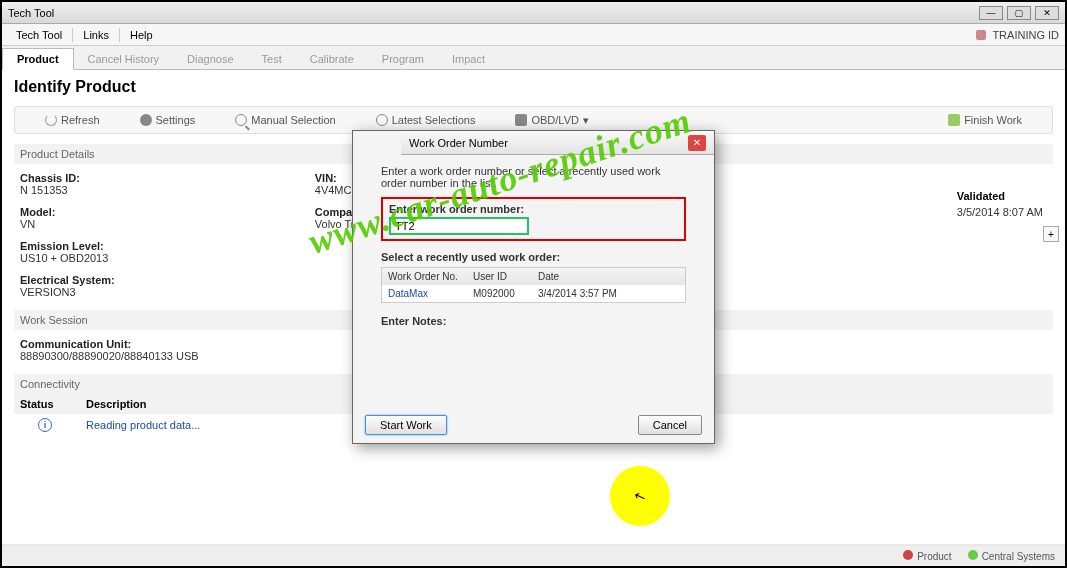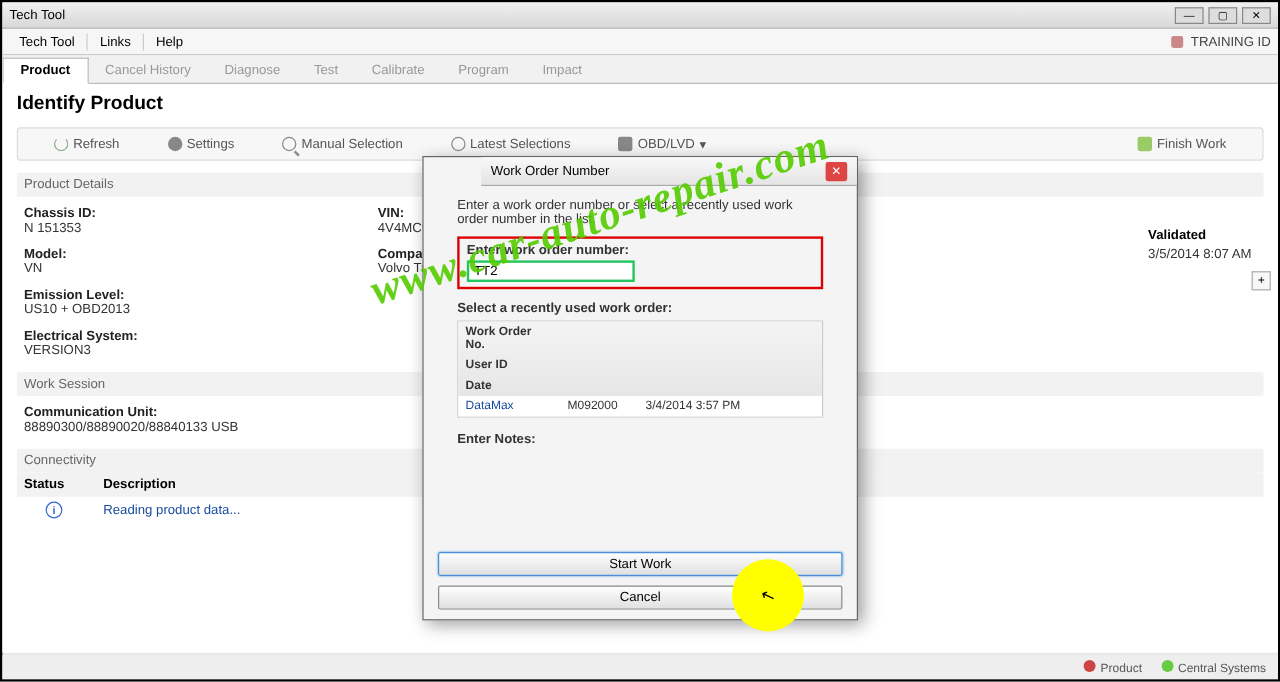--- a/index.html
+++ b/index.html
@@ -50,28 +50,28 @@
 .dlg-title { height: 24px; background: linear-gradient(#f8f8f8,#e4e4e4); display: flex; align-items: center; padding: 0 8px; font-size: 11px; border-bottom: 1px solid #aaa; margin-left: 48px; }
 .dlg-title .t { flex: 1; }
 .dlg-close { width: 18px; height: 16px; background: #d44; color: #fff; display: flex; align-items: center; justify-content: center; font-size: 10px; cursor: pointer; border-radius: 2px; }
 .dlg-body { padding: 10px 28px; font-size: 11px; color: #333; }
 .dlg-instr { margin-bottom: 8px; }
 .wo-box { border: 2px solid #d00; padding: 4px 6px; margin-bottom: 10px; }
 .wo-box .lbl { font-weight: bold; margin-bottom: 2px; }
 .wo-box input { width: 140px; border: 2px solid #22c55e; padding: 1px 4px; font-size: 11px; }
 .recent-lbl { font-weight: bold; margin-bottom: 4px; }
 .recent-tbl { border: 1px solid #ccc; background: #fff; }
-.recent-tbl .hdr { display: flex; background: linear-gradient(#f4f4f4,#e6e6e6); font-weight: bold; font-size: 10px; flex-direction: column; }
+.recent-tbl .hdr { display: flex; background: linear-gradient(#f4f4f4,#e6e6e6); font-weight: normal; font-size: 10px; }
 .recent-tbl .row { display: flex; font-size: 10px; background: #fff; }
 .recent-tbl .c1 { width: 85px; padding: 3px 6px; }
 .recent-tbl .c2 { width: 65px; padding: 3px 6px; }
 .recent-tbl .c3 { flex: 1; padding: 3px 6px; }
 .row .c1 { color: #1a4da0; }
 .notes-lbl { font-weight: bold; margin-top: 12px; }
-.dlg-footer { display: flex; justify-content: space-between; gap: 8px; padding: 8px 12px; flex-direction: column; }
+.dlg-footer { display: flex; justify-content: space-between; gap: 8px; padding: 8px 12px; }
 .dlg-btn { padding: 3px 14px; background: linear-gradient(#fefefe,#e0e0e0); border: 1px solid #888; font-size: 11px; cursor: pointer; border-radius: 2px; }
 .dlg-btn.primary { border: 1px solid #4a90d9; box-shadow: 0 0 2px #4a90d9; }
 
 
 .watermark { position: absolute; left: 300px; top: 160px; font-size: 36px; font-weight: bold; font-style: italic; color: #5c0; transform: rotate(-18deg); pointer-events: none; opacity: 0.9; letter-spacing: 1px; font-family: Georgia, serif; }
 .cursor-spot { position: absolute; left: 610px; top: 466px; width: 60px; height: 60px; background: #ff0; border-radius: 50%; display: flex; align-items: center; justify-content: center; }
 .cursor-arrow { font-size: 14px; transform: rotate(-20deg); }
 .statusbar { position: absolute; bottom: 0; left: 0; right: 0; height: 20px; background: #eee; display: flex; justify-content: flex-end; align-items: center; font-size: 10px; padding: 0 10px; gap: 16px; color: #555; }
 .statusbar .sdot { width: 10px; height: 10px; border-radius: 50%; display: inline-block; margin-right: 4px; }
 .sdot.red { background: #c44; }

